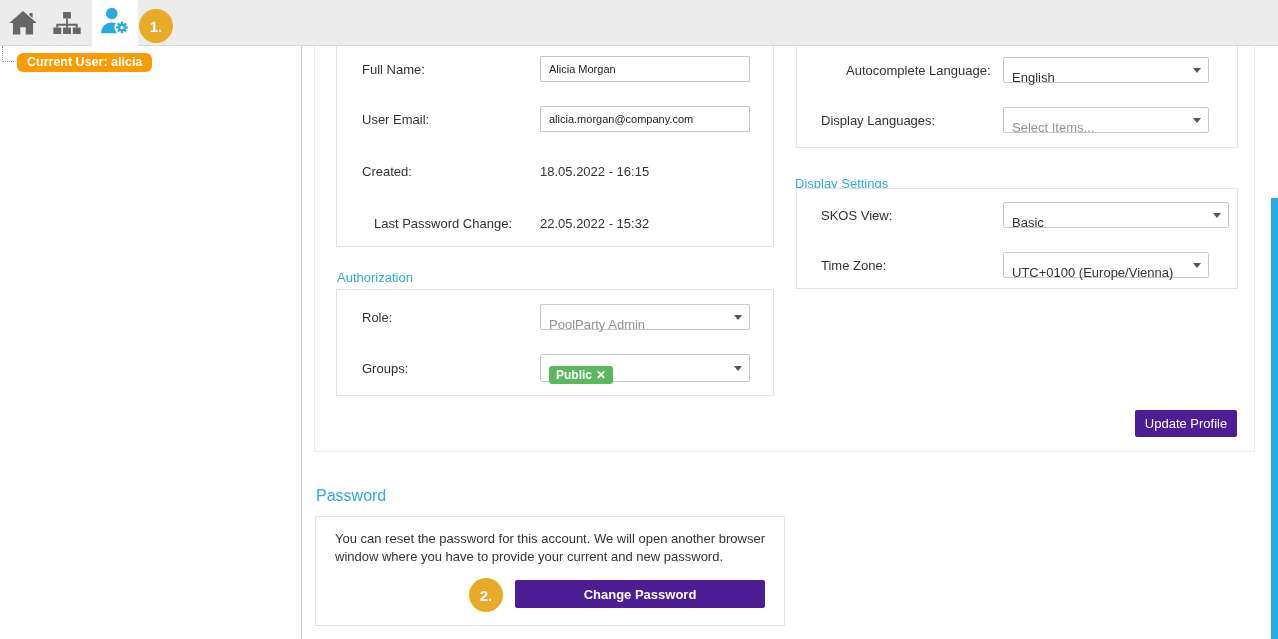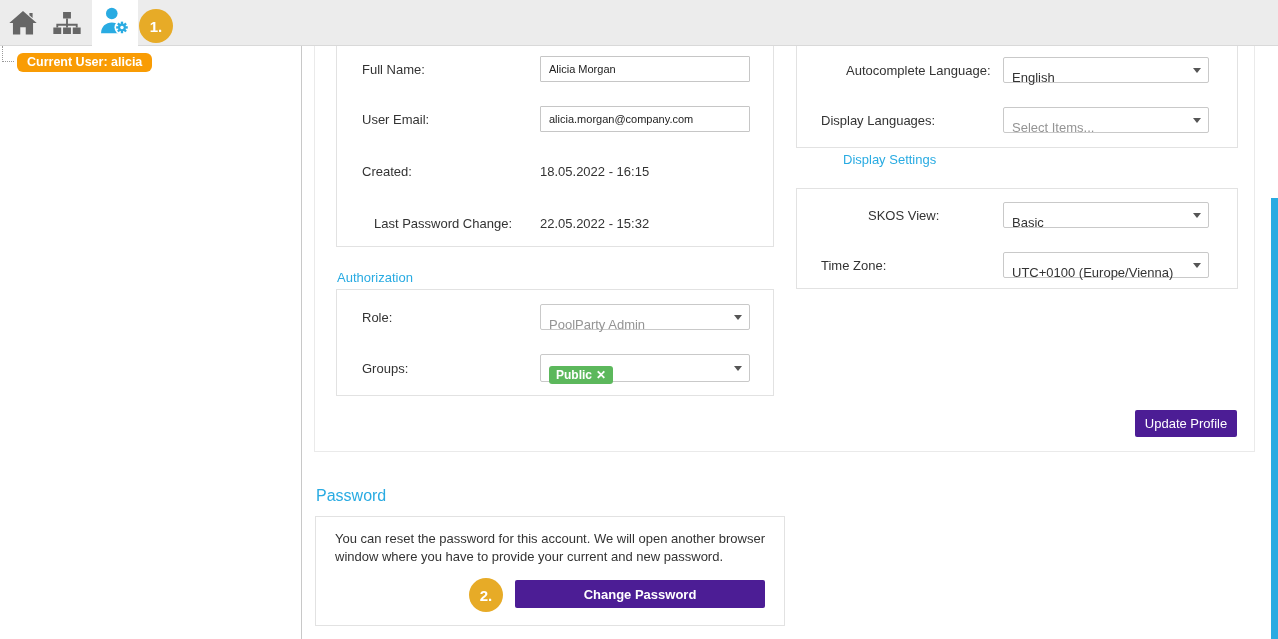--- a/index.html
+++ b/index.html
@@ -107,24 +107,24 @@
   <div class="dropdown" style="left:1003px; top:57px; width:206px;">
     <span class="dd-text">English</span>
     <span class="caret"></span>
   </div>
   <div class="lbl" style="left:821px; top:113px;">Display Languages:</div>
   <div class="dropdown" style="left:1003px; top:107px; width:206px;">
     <span class="dd-text dd-muted">Select Items...</span>
     <span class="caret"></span>
   </div>
 
-  <div class="heading" style="left:795px; top:152px;margin-left:48px;">Display Settings</div>
+  <div class="heading" style="left:795px; top:176px;">Display Settings</div>
   <div class="box" style="left:796px; top:188px; width:442px; height:101px;"></div>
-  <div class="lbl" style="left:821px; top:208px;margin-left:47px;">SKOS View:</div>
-  <div class="dropdown" style="left:1003px; top:202px; width:206px;">
+  <div class="lbl" style="left:821px; top:208px;">SKOS View:</div>
+  <div class="dropdown" style="left:1003px; top:202px; width:226px;">
     <span class="dd-text">Basic</span>
     <span class="caret"></span>
   </div>
   <div class="lbl" style="left:821px; top:258px;">Time Zone:</div>
   <div class="dropdown" style="left:1003px; top:252px; width:206px;">
     <span class="dd-text">UTC+0100 (Europe/Vienna)</span>
     <span class="caret"></span>
   </div>
 
   <button class="btn-primary" style="left:1135px; top:410px; width:102px; height:27px;">Update Profile</button>

